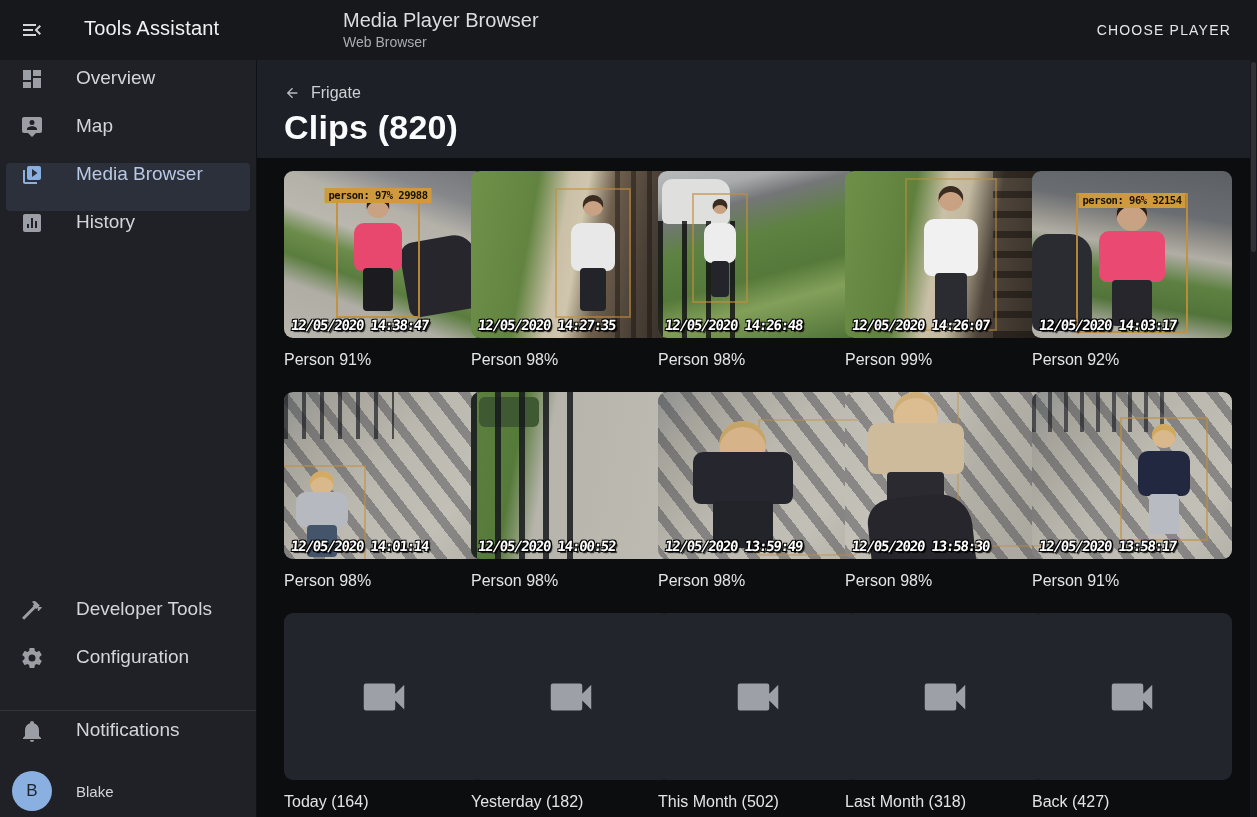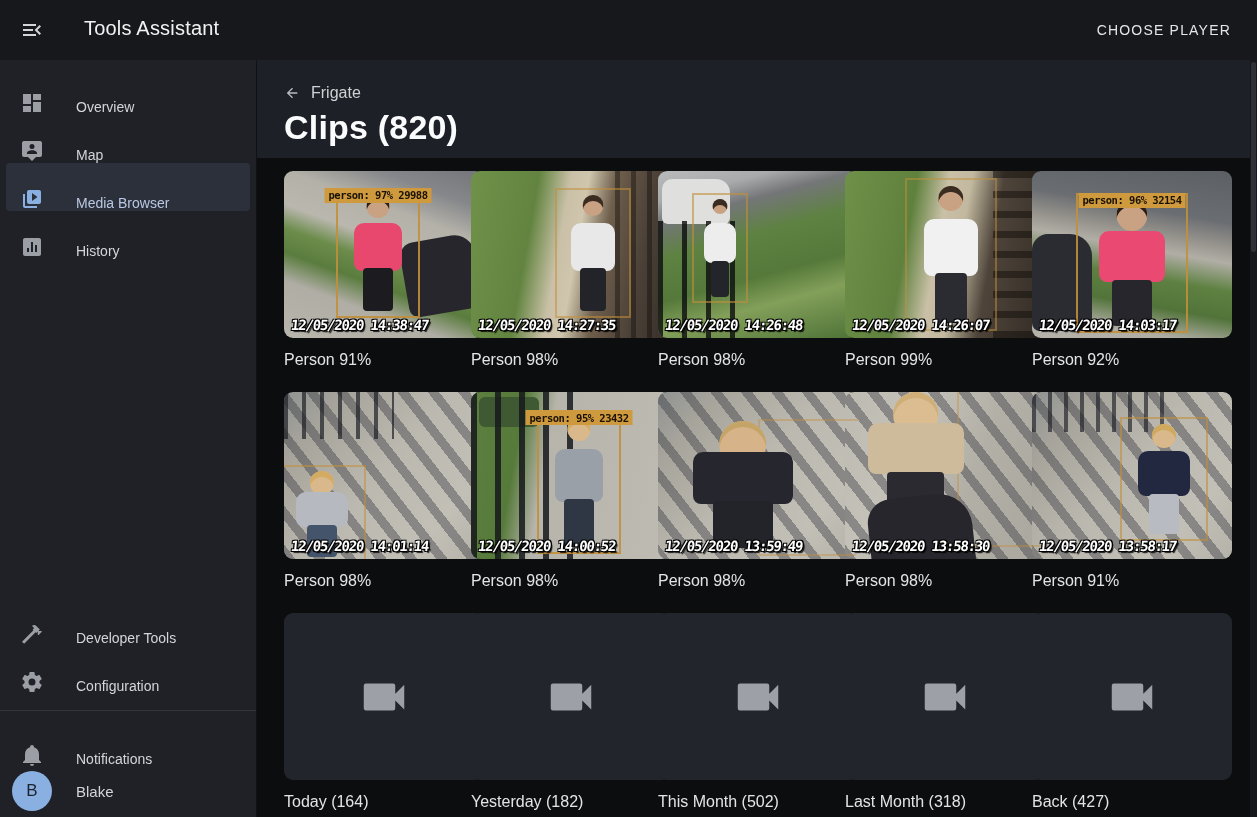--- a/index.html
+++ b/index.html
@@ -12,22 +12,22 @@
   .app-title{position:absolute;left:84px;top:17px;font-size:20px;color:#f1f2f4;letter-spacing:.2px}
   .panel-head{position:absolute;left:343px;top:8px}
   .panel-title{font-size:20px;line-height:25px;color:#dcdde0}
   .panel-sub{font-size:14px;line-height:18px;color:#a9abb0}
   .choose-player{position:absolute;right:20px;top:0;height:60px;display:flex;align-items:center;
        background:none;border:none;color:#e5e6e9;font-family:inherit;font-size:14px;font-weight:500;
        letter-spacing:1.2px;cursor:pointer}
   
   .sidebar{position:absolute;top:60px;left:0;width:256px;bottom:0;background:#1f2127;
        display:flex;flex-direction:column;box-sizing:border-box;padding:7px 0 2px}
-  .nav-item{height:48px;display:flex;align-items:flex-end;margin:0 6px;border-radius:4px;
-       padding-left:14px;color:#d3d5d9;font-size:14px;cursor:pointer;flex:none}
+  .nav-item{height:48px;display:flex;align-items:flex-start;margin:0 6px;border-radius:4px;
+       padding-left:14px;color:#d3d5d9;font-size:19px;cursor:pointer;flex:none}
   .nav-item .icon{width:24px;height:24px;color:#9b9ea5;flex:none}
   .nav-label{margin-left:32px;white-space:nowrap}
   .nav-item.selected{background:#2b303a;color:#b9c8e4}
   .nav-item.selected .icon{color:#8ab0e2}
   .spacer{flex:1}
   .divider{height:1px;background:#33353c;margin:16px 0 8px;flex:none}
   .profile{height:48px;display:flex;align-items:center;margin:0 6px;padding-left:6px;
        border-radius:4px;color:#d3d5d9;font-size:15px;cursor:pointer;flex:none}
   .avatar{width:40px;height:40px;border-radius:50%;background:#8ab0e2;color:#1d242e;
        display:flex;align-items:center;justify-content:center;font-size:17px;flex:none}
@@ -108,20 +108,24 @@
 
 <div class="app">
 
   <header class="topbar">
     <div class="menu-btn icon">
         <svg viewBox="0 0 24 24" width="100%" height="100%">
           <path d="M21,15.61L19.59,17L14.58,12L19.59,7L21,8.39L17.44,12L21,15.61M3,6H16V8H3V6M3,13V11H13V13H3M3,18V16H16V18H3Z"></path>
         </svg>
       </div>
     <div class="app-title">Tools Assistant</div>
+    <div class="panel-head">
+      <div class="panel-title">Media Player Browser</div>
+      <div class="panel-sub">Web Browser</div>
+    </div>
     <button class="choose-player">CHOOSE PLAYER</button>
   </header>
 
   <aside class="sidebar">
     <nav id="nav-main">
         <div class="nav-item">
     <span class="icon">
             <svg viewBox="0 0 24 24" width="100%" height="100%">
               <path d="M13,3V9H21V3H13M13,21H21V11H13V21M3,21H11V15H3V21M3,13H11V3H3V13Z"></path>
             </svg>
@@ -282,28 +286,20 @@
           <span class="torso"></span>
           <span class="legs"></span>
         </div>
       </div>
       <div class="ts">12/05/2020 14:01:14</div>
     </div>
     <div class="caption">Person 98%</div>
   </div>
           <div class="cell">
     <div class="thumb-img sc-railing">
-      <div class="bbox">
-        <div class="chip">person: 95% 23432</div>
-        <div class="fig" style="--shirt: #9aa0a8; --pants: #303744; --skin: #d9b98c; --hair: #d3ab62;">
-          <span class="head"></span>
-          <span class="torso"></span>
-          <span class="legs"></span>
-        </div>
-      </div>
       <div class="ts">12/05/2020 14:00:52</div>
     </div>
     <div class="caption">Person 98%</div>
   </div>
           <div class="cell">
     <div class="thumb-img sc-steps-closeup">
       <div class="bbox">
 
         <div class="fig" style="--shirt: #26262e; --pants: #23232a; --skin: #d7b38a; --hair: #c5a468;">
           <span class="head"></span>

